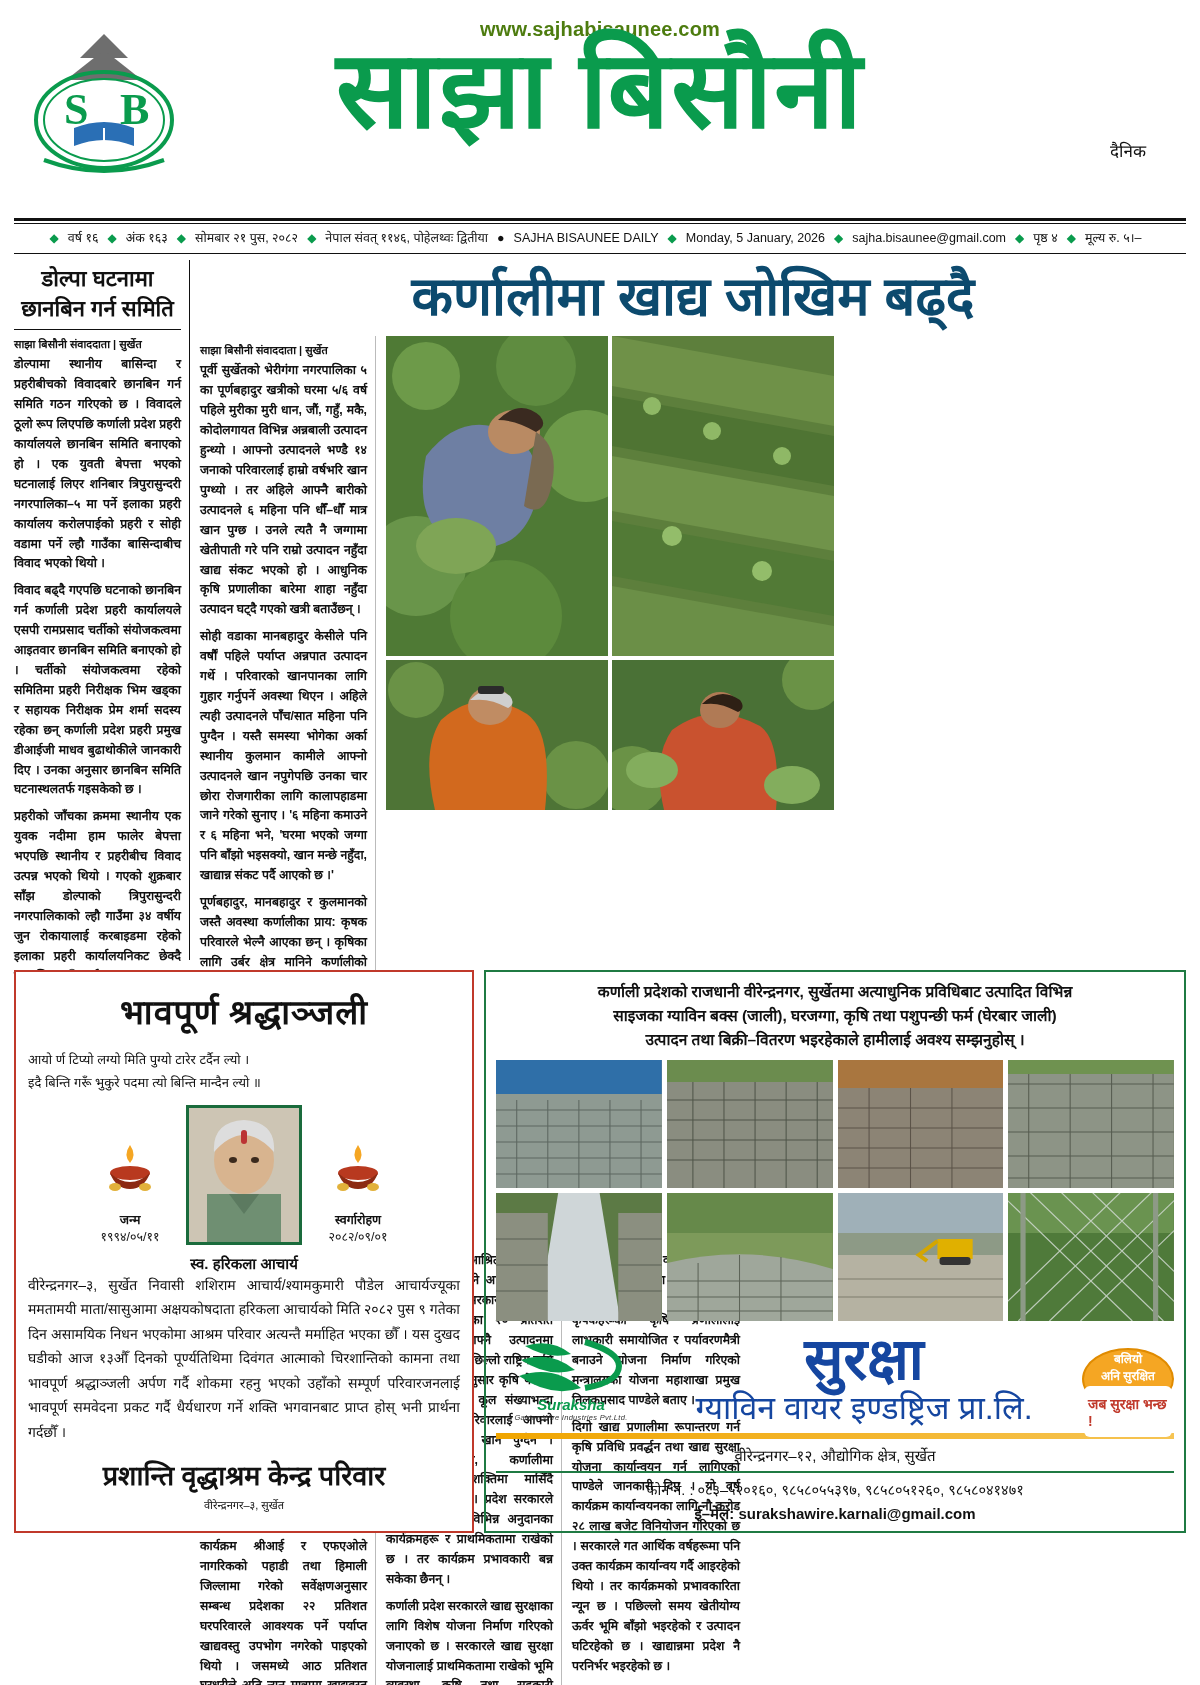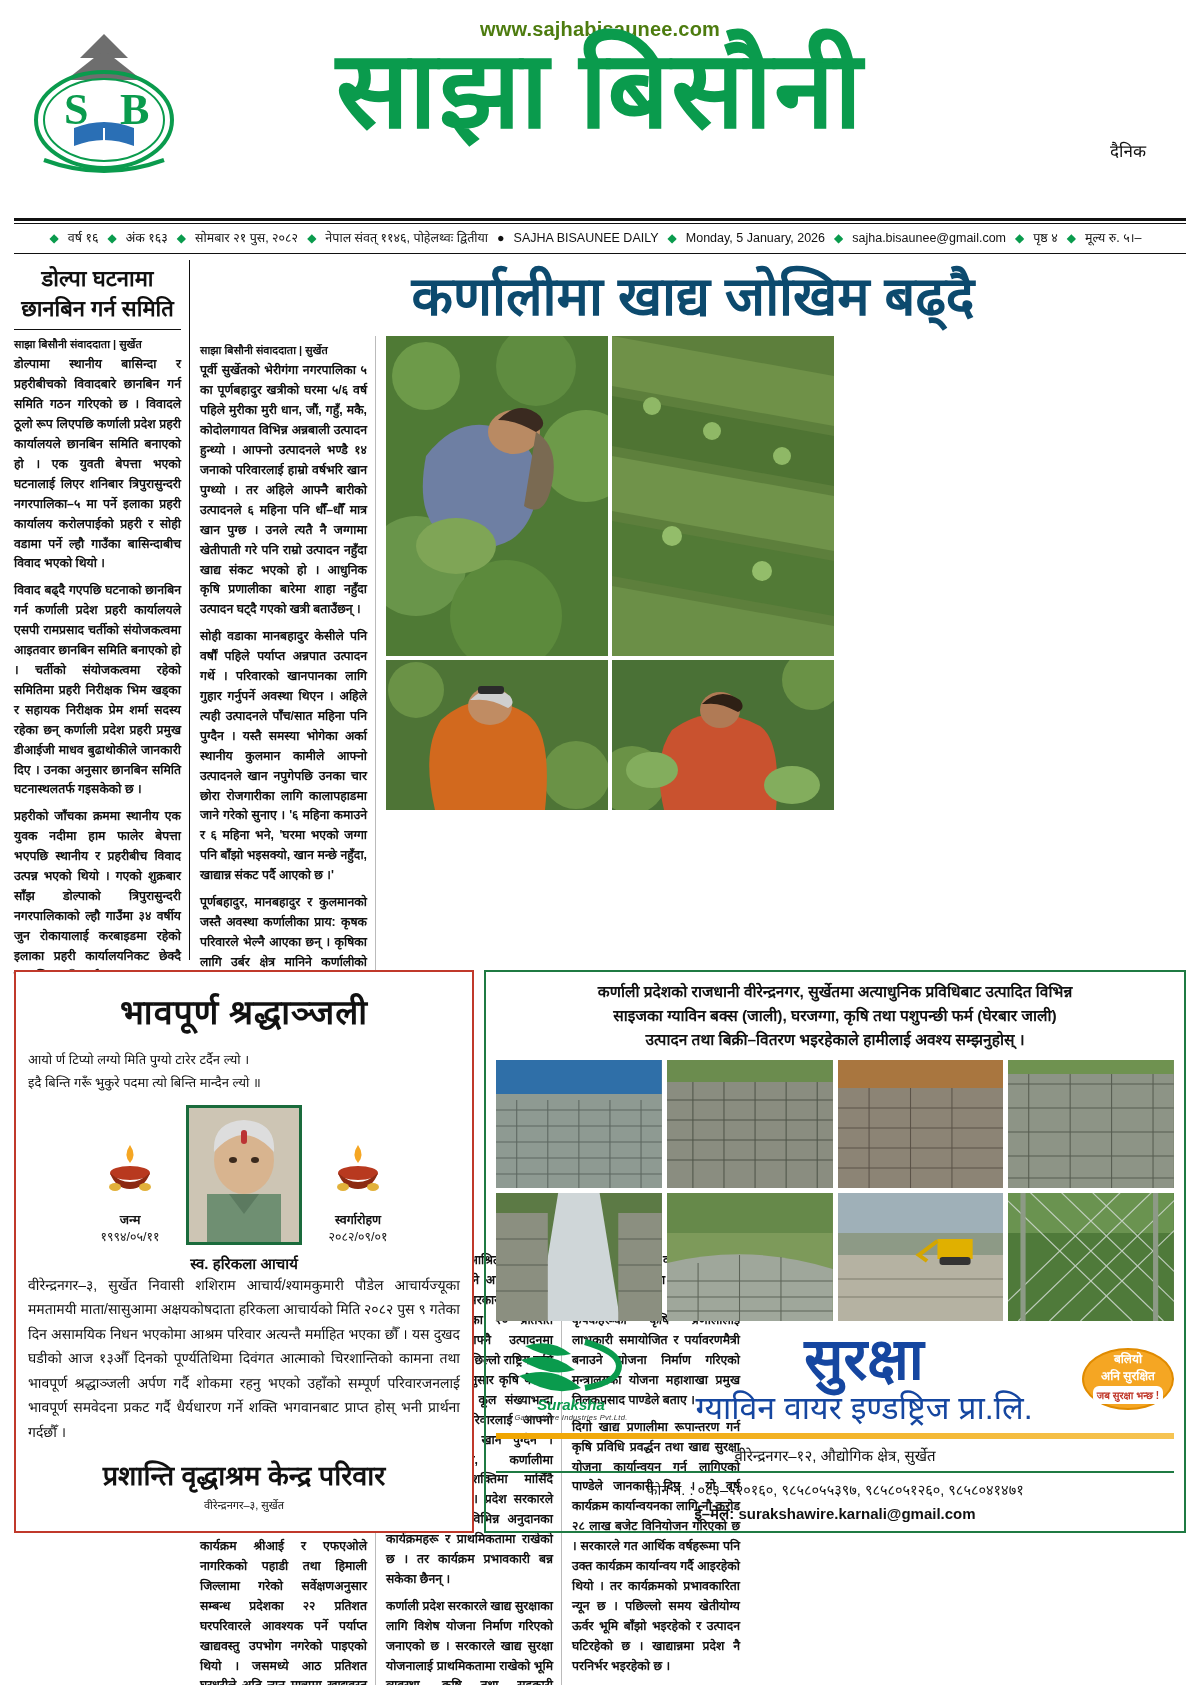--- a/index.html
+++ b/index.html
@@ -105,21 +105,21 @@
   .suraksha-logo { width:150px; text-align:center;font-style:italic; }
   .sur-name { color:#0a9b4d; font-weight:bold; font-size:15px; }
   .sur-sub { font-size:7.5px; color:#333; letter-spacing:.3px; }
   .big-blue { color:#1546a0; font-size:58px; font-weight:bold; line-height:1; font-family:"Liberation Serif", serif;}
   .big-blue2 { color:#1546a0; font-size:32px; font-weight:normal; line-height:1.2; }
   .badge {
     width:92px; height:62px; border-radius:50%; background:#f5a623; color:#fff;
     display:flex; flex-direction:column; align-items:center; justify-content:flex-start;
     font-size:12px; font-weight:bold; border:2px solid #e08b00;
   }
-  .badge small { font-size:10px; background:#fff; color:#c0392b; border-radius:6px; padding:2px 4px; margin-top:2px;}
+  .badge small { font-size:14px; background:#fff; color:#c0392b; border-radius:6px; padding:8px 4px; margin-top:2px;}
   .wire-addr { text-align:center; font-size:15px; margin-top:6px; }
   .wire-phone { text-align:center; font-size:14.5px; margin-top:4px; }
   .wire-mail { text-align:center; font-size:15px; margin-top:4px; font-weight:bold; }
   .grn-line { border-top:2px solid #1f7a43; margin:6px 0; }
   .orange-bar { height:6px; background:linear-gradient(90deg,#f0a500,#f6c453); margin:6px 0 2px;}
 </style>
 </head>
 <body>
 
 <div class="page">

